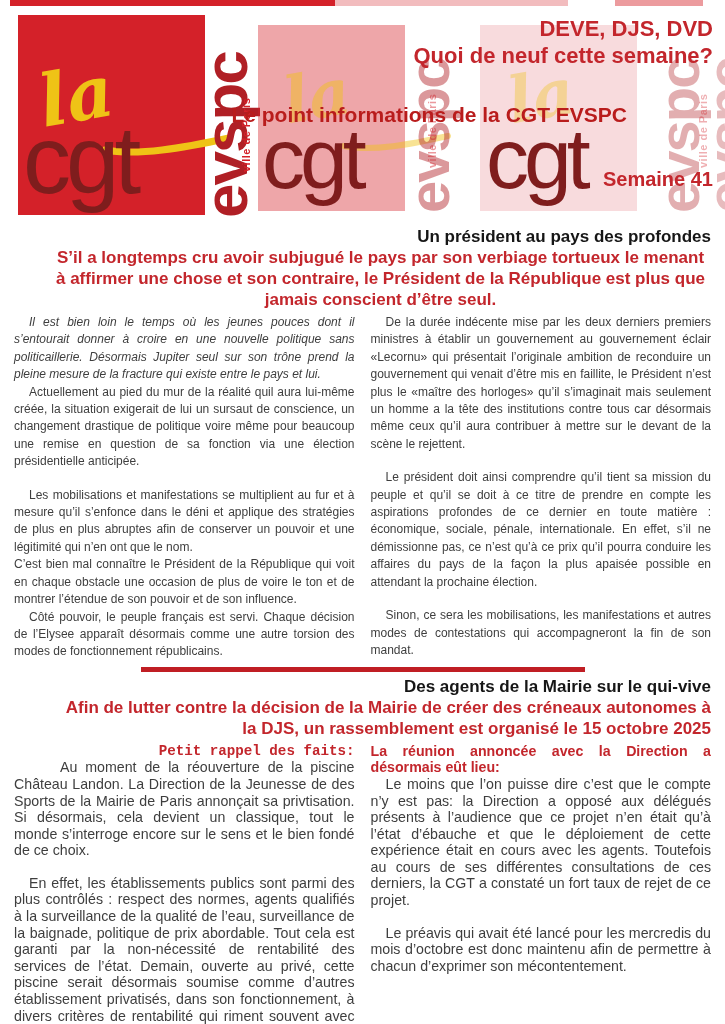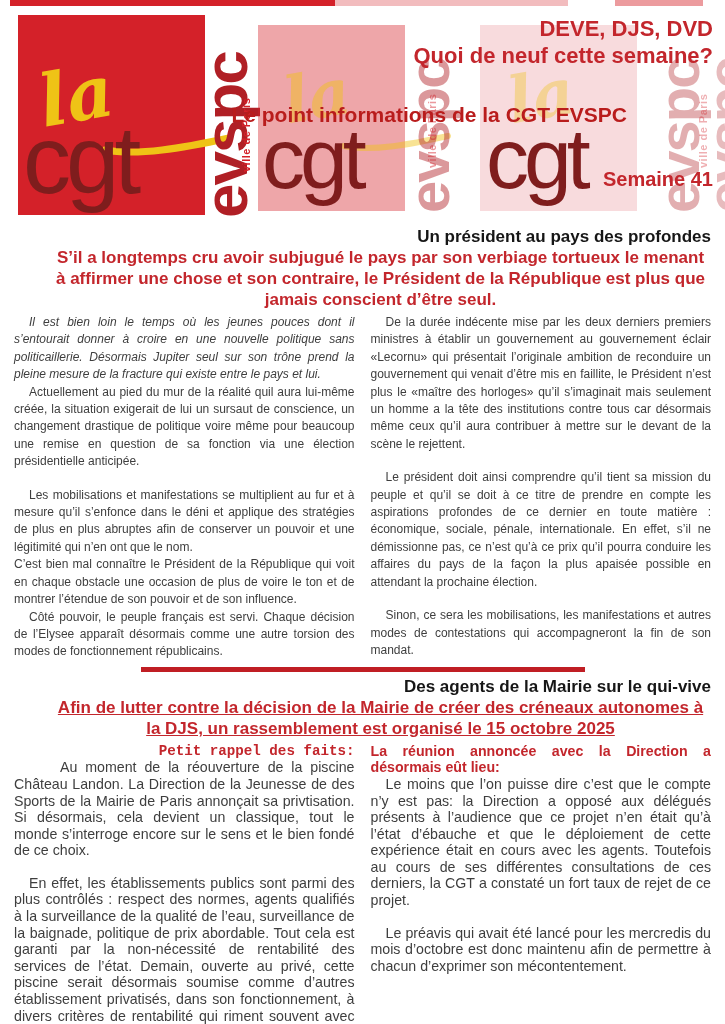--- a/index.html
+++ b/index.html
@@ -92,21 +92,21 @@
   
   .content{position:absolute;left:14px;top:227px;width:697px;}
   .section-heading{
     text-align:right;font-size:17px;font-weight:bold;color:var(--black);
     line-height:20px;
   }
   .lede{
     color:var(--red-text);font-weight:bold;font-size:17px;line-height:21px;margin-left:36px;
   }
   .lede.center{text-align:center;}
-  .lede.right{text-align:center;text-decoration:underline;}
+  .lede.right{text-align:right;}
   .cols{display:flex;gap:16px;margin-top:4px;}
   .col{width:341px;text-align:justify;font-size:12px;line-height:17.4px;}
   .cols.tight .col{line-height:16.6px;font-size:14.2px;}
   .col p{margin:0;}
   .ind{text-indent:15px;}
   .ind-lg{text-indent:46px;}
   .gap{margin-top:16px !important;}
   .italic{font-style:italic;}
   .col-label{color:var(--red-text);font-weight:bold;}
   .col-label.center{text-align:right;text-indent:0;font-family:Liberation Mono, monospace;}

